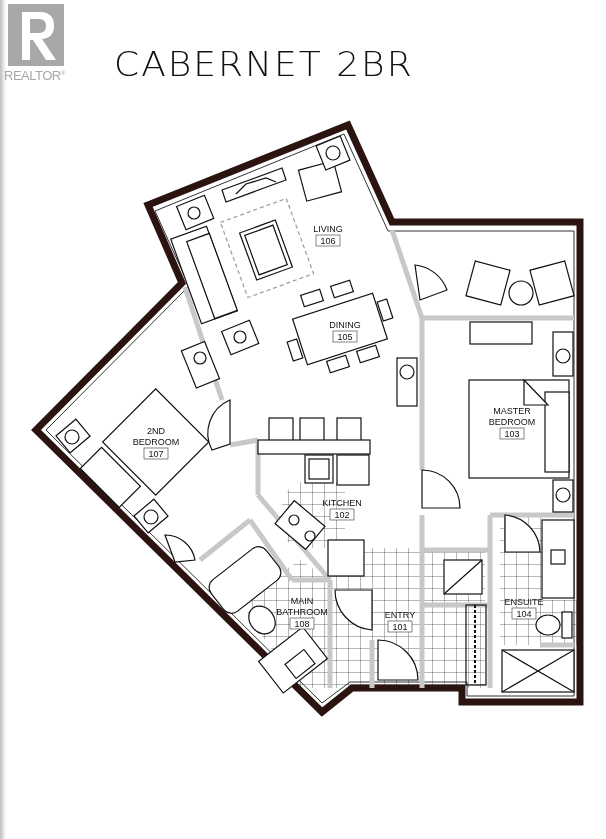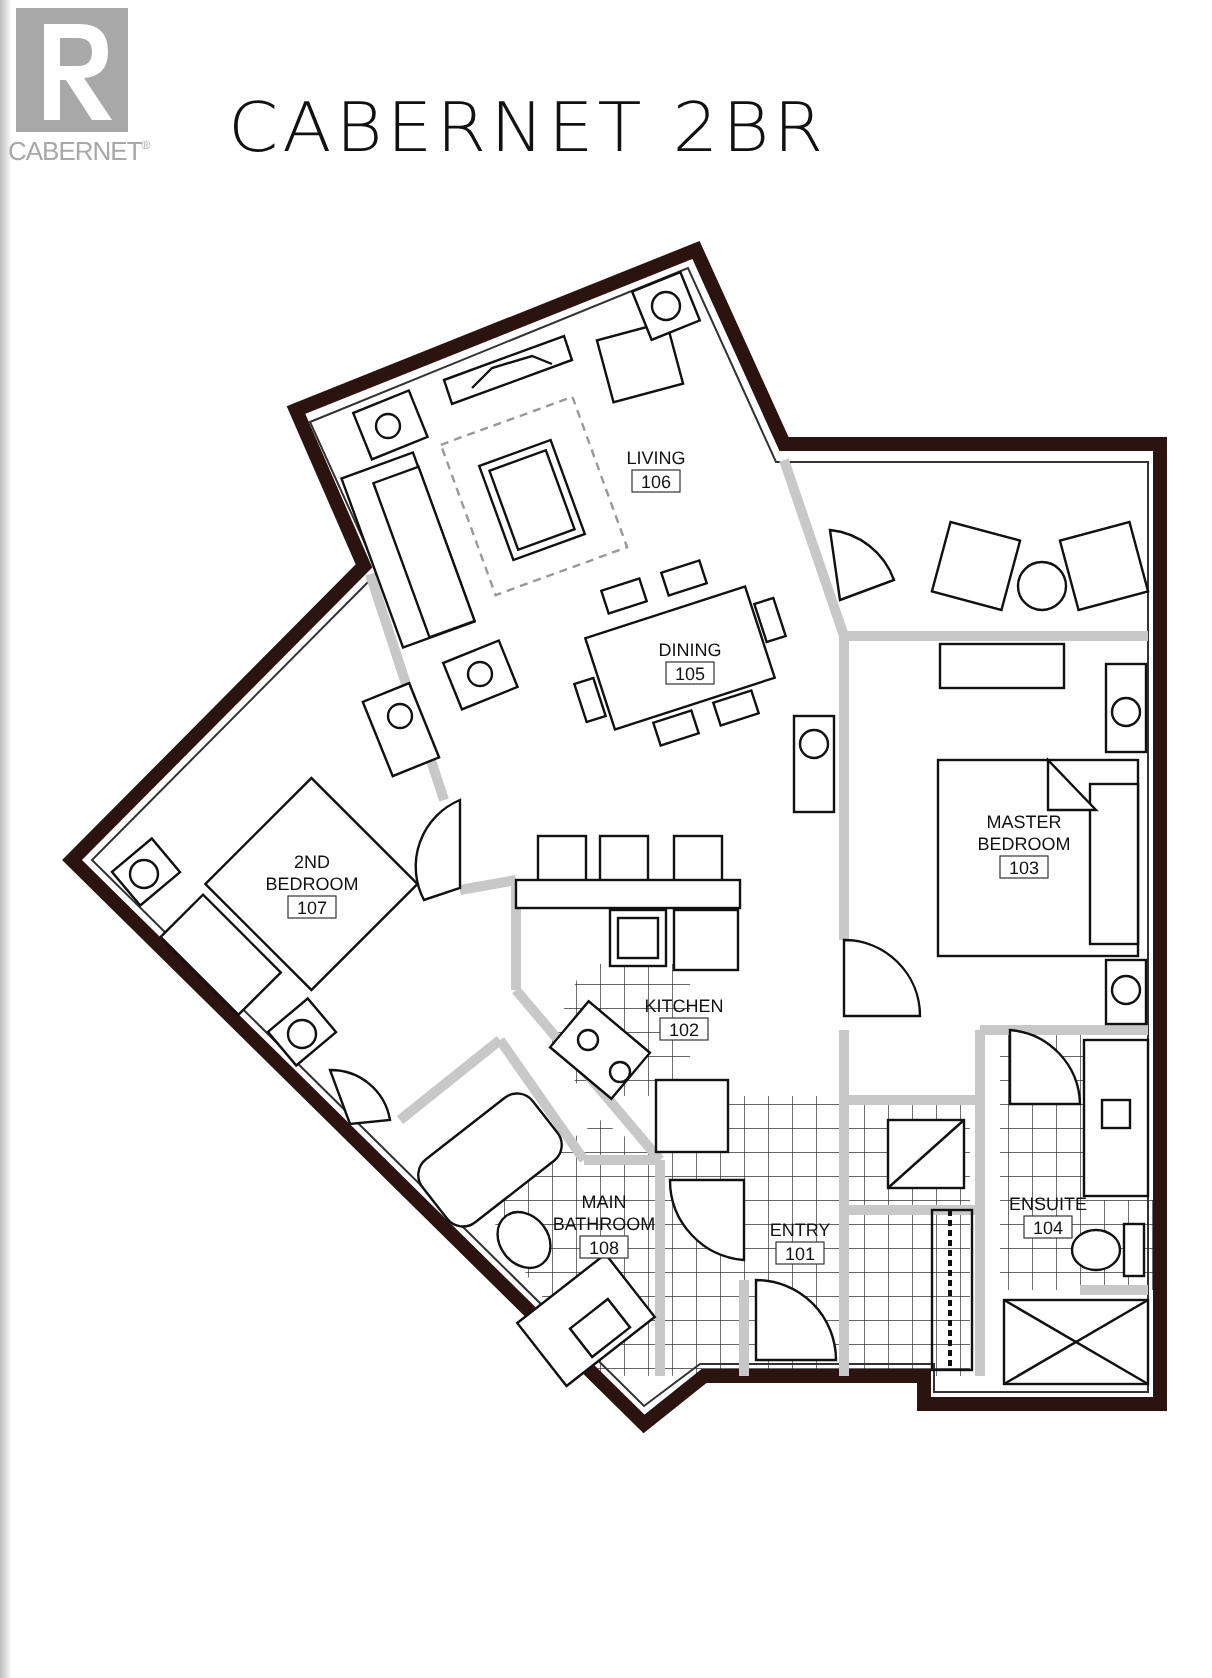--- a/index.html
+++ b/index.html
@@ -17,21 +17,21 @@
 <body>
 
 <div class="left-edge"></div>
 
 <div class="realtor-logo">
   <div class="realtor-box">
     <svg width="56" height="62" viewBox="0 0 56 62">
       <path d="M14 8 H32 Q46 8 46 22 Q46 34 34 35 L48 56 H38 L25 36 H22 V56 H14 Z M22 15 V29 H31 Q38 29 38 22 Q38 15 31 15 Z" fill="#ffffff"></path>
     </svg>
   </div>
-  <div class="realtor-text"><span>CABERNET</span><sup>®</sup></div>
+  <div class="realtor-text"><span>REALTOR</span><sup>®</sup></div>
 </div>
 
 <div class="title">CABERNET 2BR</div>
 
 <svg class="plan" width="606" height="839" viewBox="0 0 606 839">
   <defs>
     <pattern id="tile" width="12" height="12" patternUnits="userSpaceOnUse">
       <path d="M0 0 H12 M0 0 V12" stroke="#333" stroke-width="0.7" fill="none"></path>
     </pattern>
   </defs>

